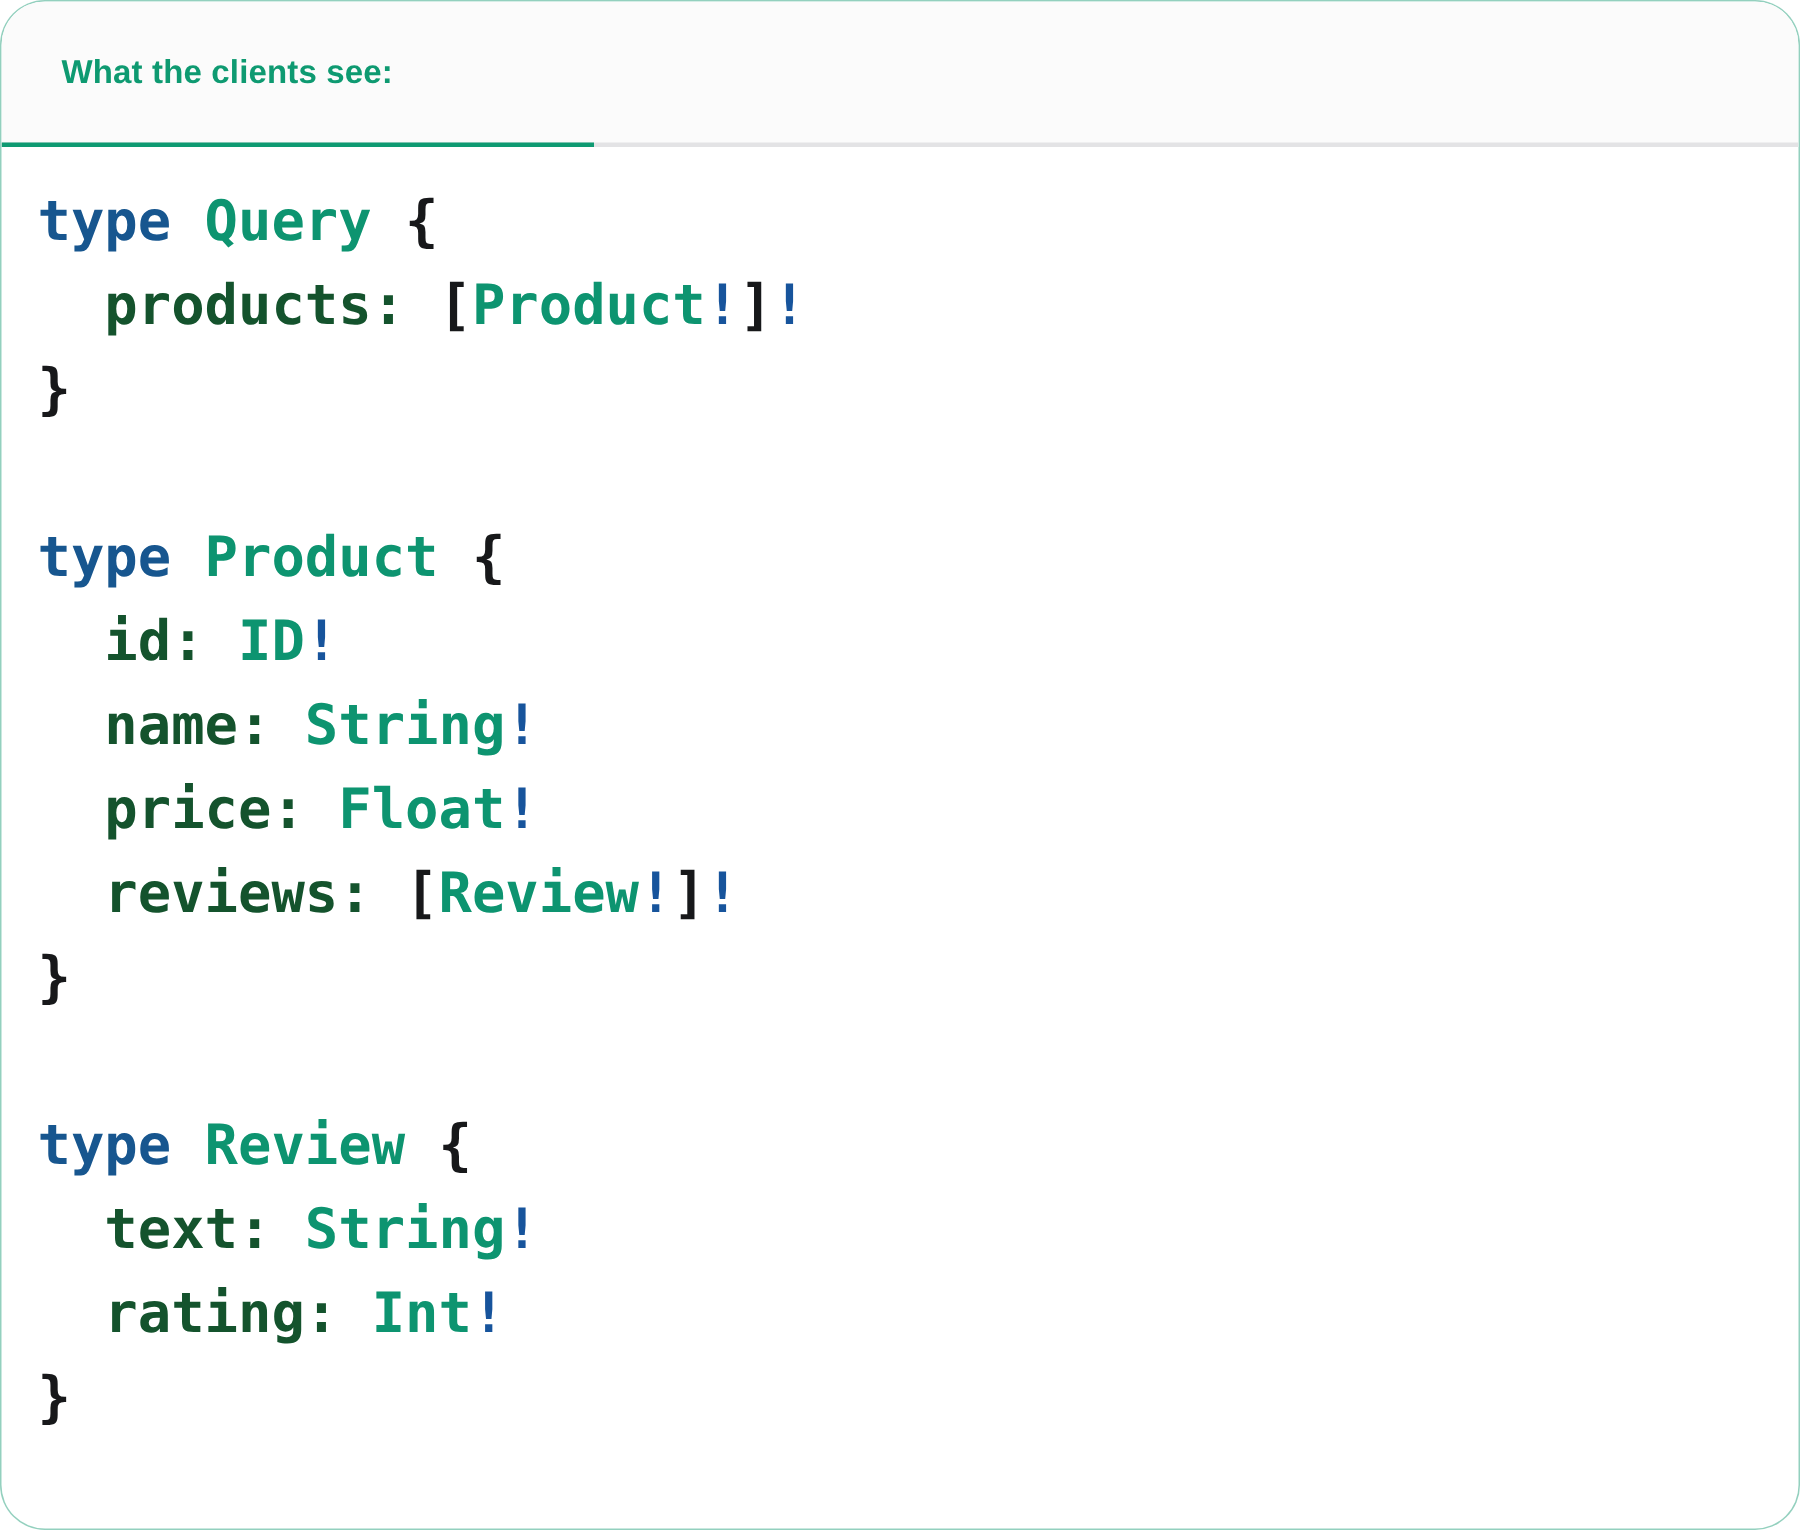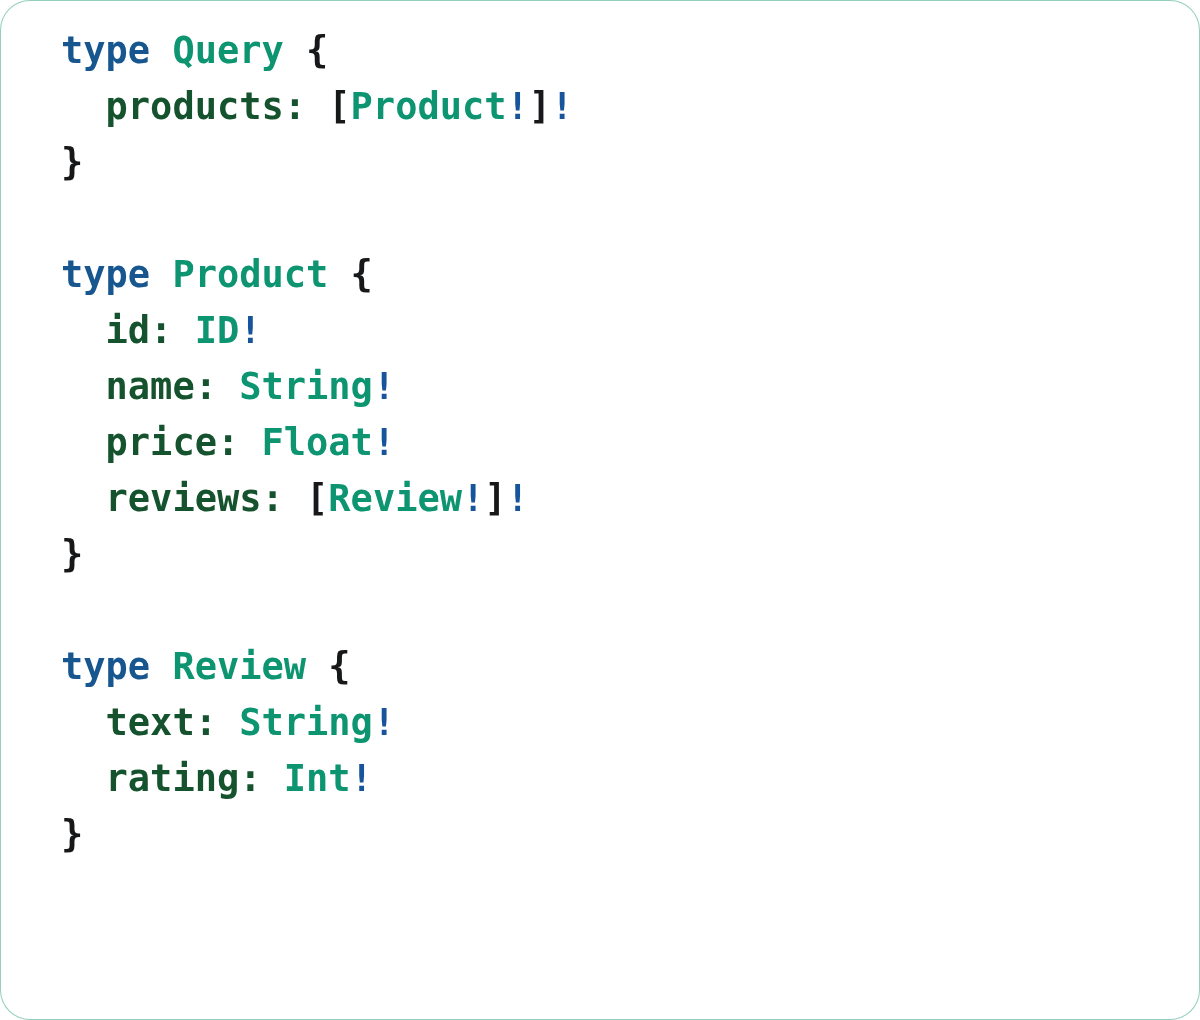--- a/index.html
+++ b/index.html
@@ -49,21 +49,21 @@
   .tab-label {
     font-size: 22px;
     font-weight: 600;
     color: #0e9a71;
     letter-spacing: 0.1px;
     white-space: nowrap;
   }
 
   
   .code {
-    padding: 22px 0 0 60px;
+    padding: 22px 0 0 24px;
     font-family: "DejaVu Sans Mono", "Liberation Mono", monospace;
     font-size: 37px;
     line-height: 56px;
     font-weight: 700;
     color: #17181a;
     white-space: pre;
     letter-spacing: 0;
   }
   .line {
     height: 56px;
@@ -77,16 +77,21 @@
   .tok-type  { color: #0d9470; }
   .tok-field { color: #14532d; }
   .tok-punct { color: #17181a; }
   .tok-bang  { color: #17549c; }
 </style>
 </head>
 <body>
 
 <div class="card">
 
+  <div class="tabbar">
+    <div class="tab">
+      <span class="tab-label">What the clients see:</span>
+    </div>
+  </div>
 
   <div class="code"><div class="line"><span class="tok-kw">type</span><span class="tok-punct"> </span><span class="tok-type">Query</span><span class="tok-punct"> {</span></div><div class="line"><span class="tok-field">  products: </span><span class="tok-punct">[</span><span class="tok-type">Product</span><span class="tok-bang">!</span><span class="tok-punct">]</span><span class="tok-bang">!</span></div><div class="line"><span class="tok-punct">}</span></div><div class="line blank">&nbsp;</div><div class="line"><span class="tok-kw">type</span><span class="tok-punct"> </span><span class="tok-type">Product</span><span class="tok-punct"> {</span></div><div class="line"><span class="tok-field">  id: </span><span class="tok-type">ID</span><span class="tok-bang">!</span></div><div class="line"><span class="tok-field">  name: </span><span class="tok-type">String</span><span class="tok-bang">!</span></div><div class="line"><span class="tok-field">  price: </span><span class="tok-type">Float</span><span class="tok-bang">!</span></div><div class="line"><span class="tok-field">  reviews: </span><span class="tok-punct">[</span><span class="tok-type">Review</span><span class="tok-bang">!</span><span class="tok-punct">]</span><span class="tok-bang">!</span></div><div class="line"><span class="tok-punct">}</span></div><div class="line blank">&nbsp;</div><div class="line"><span class="tok-kw">type</span><span class="tok-punct"> </span><span class="tok-type">Review</span><span class="tok-punct"> {</span></div><div class="line"><span class="tok-field">  text: </span><span class="tok-type">String</span><span class="tok-bang">!</span></div><div class="line"><span class="tok-field">  rating: </span><span class="tok-type">Int</span><span class="tok-bang">!</span></div><div class="line"><span class="tok-punct">}</span></div></div>
 
 </div>
 
 </body></html>

